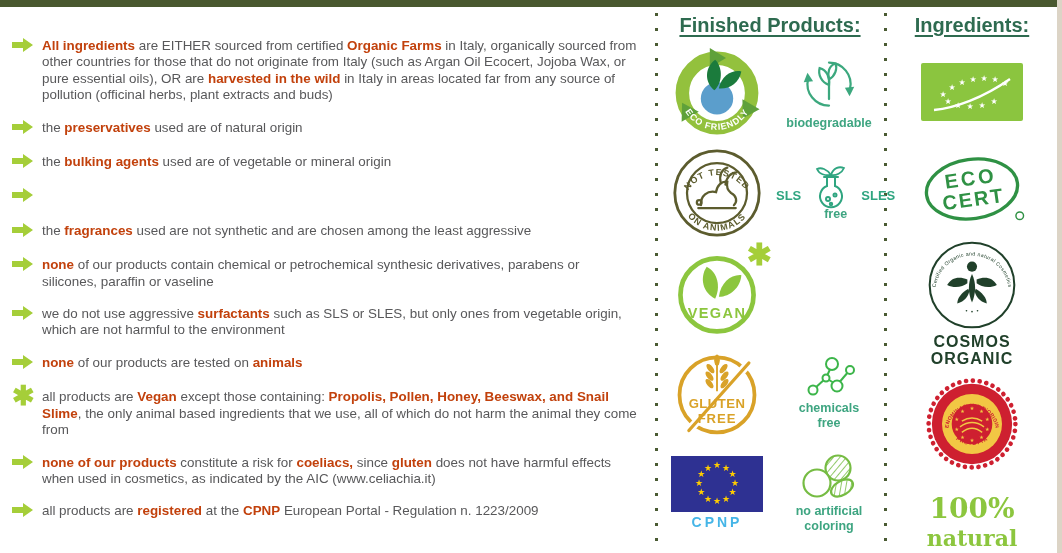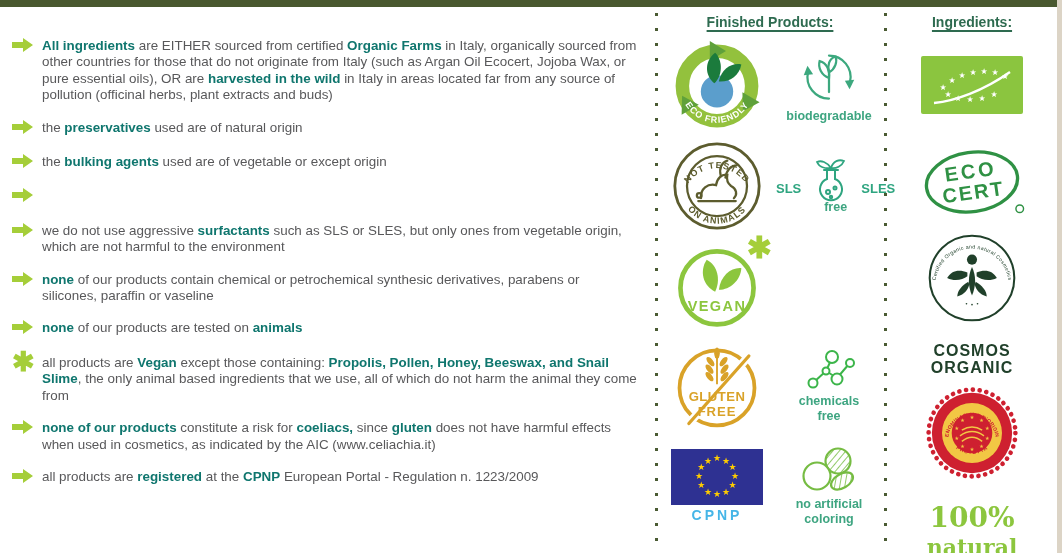--- a/index.html
+++ b/index.html
@@ -8,43 +8,43 @@
   .topbar{position:absolute;left:0;top:0;width:100%;height:7px;background:#49582F;}
   .right-strip{position:absolute;right:0;top:0;width:5px;height:100%;background:#DCD4C6;}
   .dotline{position:absolute;top:13px;bottom:8px;width:3px;
            background:repeating-linear-gradient(to bottom,#4A5B33 0 3px,transparent 3px 15px);}
   #dotline-1{left:655px;} #dotline-2{left:884px;}
 
   
   .col-left{position:absolute;left:12px;top:38px;width:634px;display:flex;flex-direction:column;gap:16px;}
   .claim{display:flex;gap:7px;color:#58585A;font-size:13.4px;line-height:16.4px;}
   .claim-text{max-width:596px;}
-  .claim-text .bold{font-weight:bold;color:#0f766e;}
+  .claim-text .bold{font-weight:bold;color:#c2410c;}
   .bullet{flex:0 0 23px;}
   .bullet.asterisk{color:#A5CE39;font-size:27px;line-height:15px;font-weight:bold;}
 
   
-  .col-head{color:#2E6B50;font-weight:bold;font-size:14px;text-align:center;
+  .col-head{color:#2E6B50;font-weight:bold;font-size:20px;text-align:center;
             text-decoration:underline;text-underline-offset:3px;text-decoration-thickness:2px;}
 
   
   .col-mid{position:absolute;left:658px;top:14px;width:224px;}
   .mid-grid{margin-top:6px;display:flex;flex-direction:column;}
   .mid-row{display:flex;align-items:center;height:100px;}
   .cell-a{flex:0 0 118px;display:flex;justify-content:center;align-items:center;position:relative;}
   .cell-b{flex:1;display:flex;flex-direction:column;align-items:center;justify-content:center;gap:2px;}
   .icon-label{color:#3EA581;font-size:12.5px;font-weight:bold;text-align:center;line-height:1.2;}
   .sls-row{display:flex;align-items:flex-end;gap:12px;color:#2FA580;font-size:13px;font-weight:bold;}
   .sls-row span{padding-bottom:14px;}
   .vegan-ast{position:absolute;top:-8px;right:4px;color:#A5CE39;font-size:30px;font-weight:bold;line-height:1;}
   .cpnp-label{color:#45B5E7;font-weight:bold;font-size:14px;letter-spacing:3px;margin-top:2px;}
 
   
   .col-right{position:absolute;left:888px;top:14px;width:168px;display:flex;flex-direction:column;align-items:center;}
-  .cosmos-label{color:#20402A;font-weight:bold;font-size:16px;letter-spacing:1px;line-height:1.08;text-align:center;margin-top:18px;}
+  .cosmos-label{color:#20402A;font-weight:bold;font-size:16px;letter-spacing:1px;line-height:1.08;text-align:center;margin-top:2px;}
   .natural-origin{margin-top:20px;text-align:center;color:#8CC63E;
                   font-family:"DejaVu Serif",serif;font-weight:bold;}
   .natural-origin .l1{font-size:28px;line-height:1.2;}
   .natural-origin .l2{font-size:22px;line-height:1.2;}
   .mt26{margin-top:26px;} .mt8{margin-top:8px;}
 </style>
 </head>
 <body>
 
 <div id="canvas">
@@ -63,38 +63,44 @@
       <div class="claim">
         <span class="bullet arrow"><svg width="21" height="14" viewBox="0 0 21 14">
             <path d="M0,4 h11 v-4 l10,7 -10,7 v-4 h-11 z" fill="#A5CE39"></path>
           </svg></span>
         <span class="claim-text"><span>the </span><span class="bold">preservatives</span><span> used are of natural origin</span></span>
       </div>
       <div class="claim">
         <span class="bullet arrow"><svg width="21" height="14" viewBox="0 0 21 14">
             <path d="M0,4 h11 v-4 l10,7 -10,7 v-4 h-11 z" fill="#A5CE39"></path>
           </svg></span>
-        <span class="claim-text"><span>the </span><span class="bold">bulking agents</span><span> used are of vegetable or except origin</span></span>
-      </div>
-      <div class="claim">
-        <span class="bullet arrow"><svg width="21" height="14" viewBox="0 0 21 14">
-            <path d="M0,4 h11 v-4 l10,7 -10,7 v-4 h-11 z" fill="#A5CE39"></path>
-          </svg></span>
+        <span class="claim-text"><span>the </span><span class="bold">bulking agents</span><span> used are of vegetable or mineral origin</span></span>
+      </div>
+      <div class="claim">
+        <span class="bullet arrow"><svg width="21" height="14" viewBox="0 0 21 14">
+            <path d="M0,4 h11 v-4 l10,7 -10,7 v-4 h-11 z" fill="#A5CE39"></path>
+          </svg></span>
+      </div>
+      <div class="claim">
+        <span class="bullet arrow"><svg width="21" height="14" viewBox="0 0 21 14">
+            <path d="M0,4 h11 v-4 l10,7 -10,7 v-4 h-11 z" fill="#A5CE39"></path>
+          </svg></span>
+        <span class="claim-text"><span>the </span><span class="bold">fragrances</span><span> used are not synthetic and are chosen among the least aggressive</span></span>
+      </div>
+      <div class="claim">
+        <span class="bullet arrow"><svg width="21" height="14" viewBox="0 0 21 14">
+            <path d="M0,4 h11 v-4 l10,7 -10,7 v-4 h-11 z" fill="#A5CE39"></path>
+          </svg></span>
+        <span class="claim-text"><span class="bold">none</span><span> of our products contain chemical or petrochemical synthesic derivatives, parabens or silicones, paraffin or vaseline</span></span>
       </div>
       <div class="claim">
         <span class="bullet arrow"><svg width="21" height="14" viewBox="0 0 21 14">
             <path d="M0,4 h11 v-4 l10,7 -10,7 v-4 h-11 z" fill="#A5CE39"></path>
           </svg></span>
         <span class="claim-text"><span>we do not use aggressive </span><span class="bold">surfactants</span><span> such as SLS or SLES, but only ones from vegetable origin, which are not harmful to the environment</span></span>
-      </div>
-      <div class="claim">
-        <span class="bullet arrow"><svg width="21" height="14" viewBox="0 0 21 14">
-            <path d="M0,4 h11 v-4 l10,7 -10,7 v-4 h-11 z" fill="#A5CE39"></path>
-          </svg></span>
-        <span class="claim-text"><span class="bold">none</span><span> of our products contain chemical or petrochemical synthesic derivatives, parabens or silicones, paraffin or vaseline</span></span>
       </div>
       <div class="claim">
         <span class="bullet arrow"><svg width="21" height="14" viewBox="0 0 21 14">
             <path d="M0,4 h11 v-4 l10,7 -10,7 v-4 h-11 z" fill="#A5CE39"></path>
           </svg></span>
         <span class="claim-text"><span class="bold">none</span><span> of our products are tested on </span><span class="bold">animals</span></span>
       </div>
       <div class="claim">
         <span class="bullet asterisk">✱</span>
         <span class="claim-text"><span>all products are </span><span class="bold">Vegan</span><span> except those containing: </span><span class="bold">Propolis, Pollen, Honey, Beeswax, and Snail Slime</span><span>, the only animal based ingredients that we use, all of which do not harm the animal they come from</span></span>

